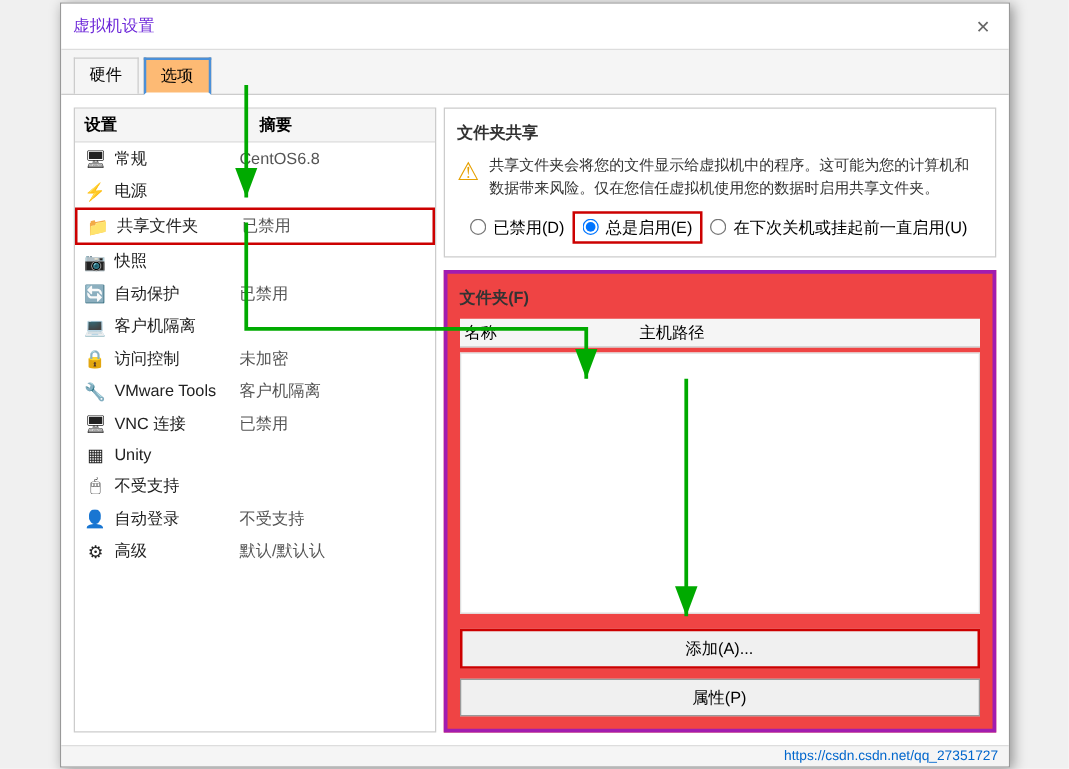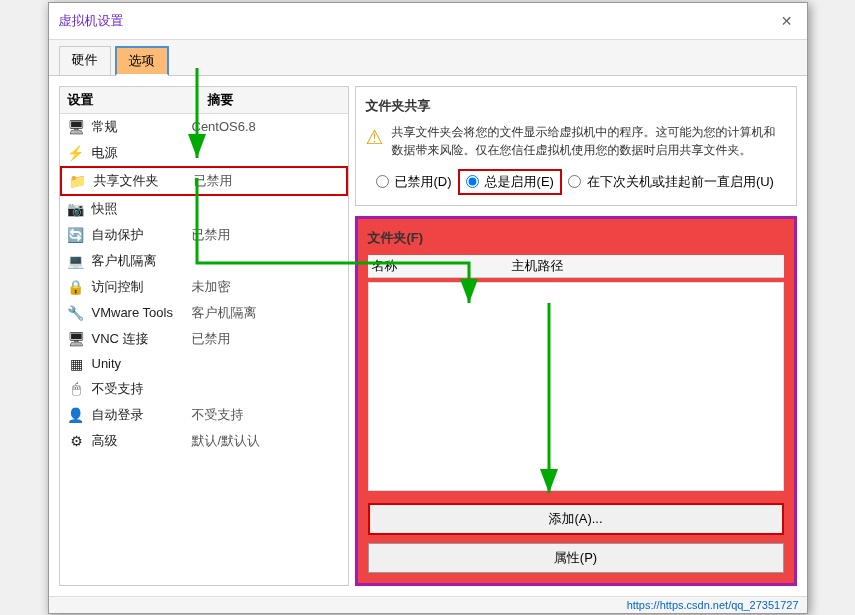--- a/index.html
+++ b/index.html
@@ -416,15 +416,15 @@
     </defs>
 
     <line x1="148" y1="65" x2="148" y2="155" stroke="#00aa00" stroke-width="3" marker-end="url(#arrowhead)"></line>
 
     <polyline points="148,175 148,260 420,260 420,300" stroke="#00aa00" stroke-width="3" fill="none" marker-end="url(#arrowhead)"></polyline>
 
     <line x1="500" y1="300" x2="500" y2="490" stroke="#00aa00" stroke-width="3" marker-end="url(#arrowhead)"></line>
   </svg>
 
   <div class="url-bar">
-    <span>https://https.csdn.net/qq_27351727</span>
+    <span>https://csdn.csdn.net/qq_27351727</span>
   </div>
 </div>
 
 </body></html>

